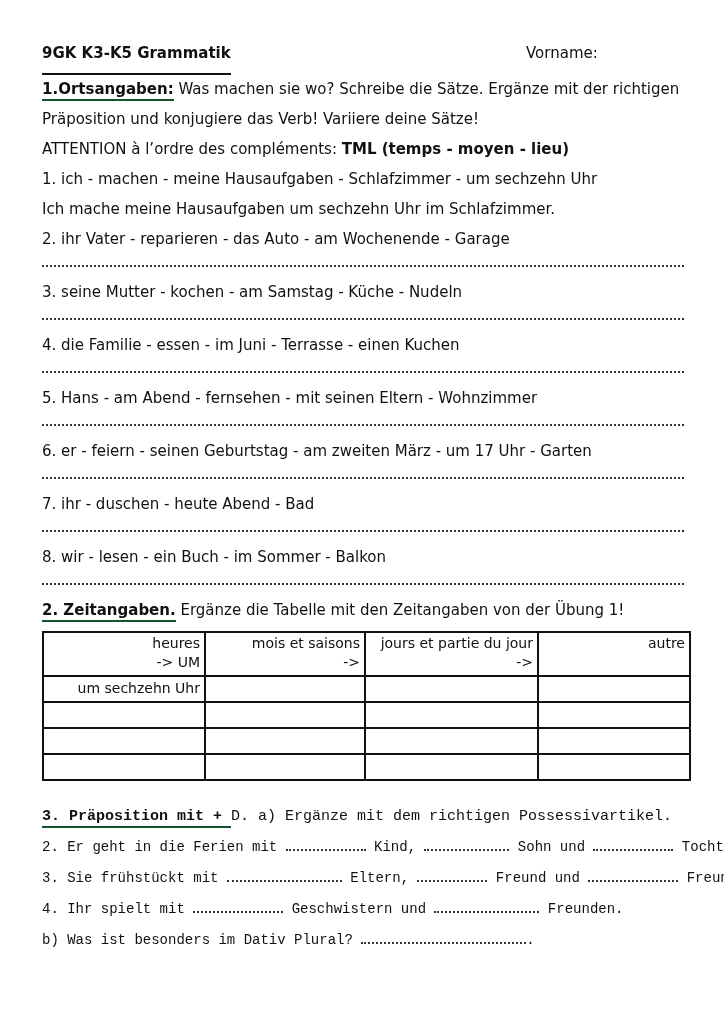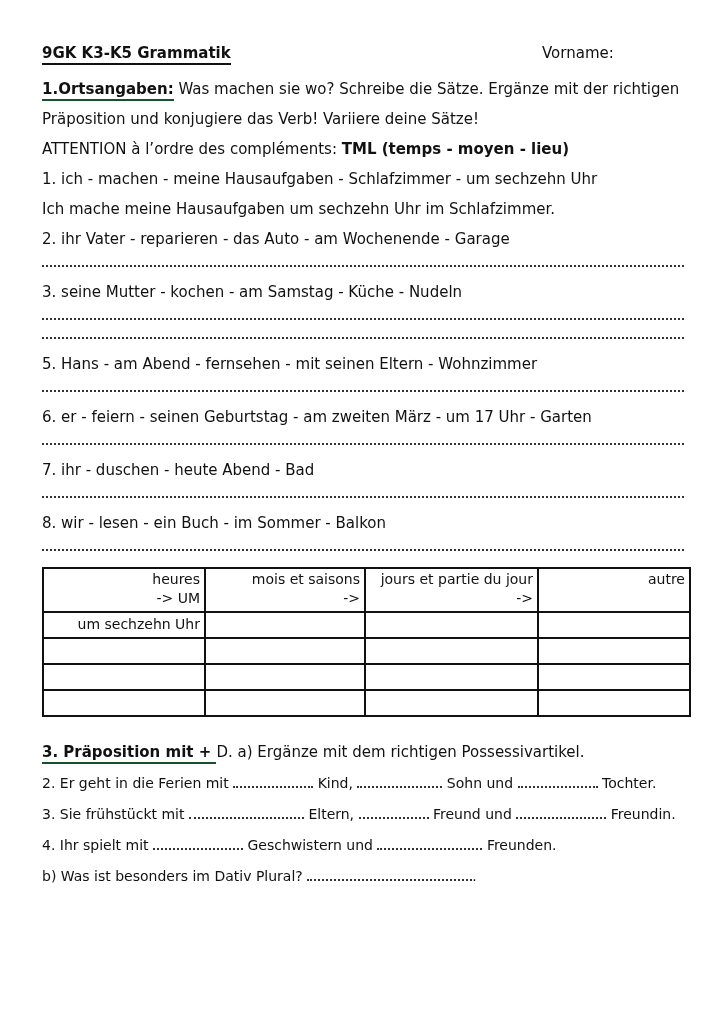--- a/index.html
+++ b/index.html
@@ -13,25 +13,25 @@
     color: #111;
   }
   .header-row {
     position: relative;
     margin: 0 0 16px 0;
     height: 20px;
   }
   .doc-title {
     font-weight: bold;
     border-bottom: 2px solid #111;
-    padding-bottom: 1px;
+    padding-bottom: 11px;
   }
   .vorname {
     position: absolute;
-    left: 500px;
+    left: 484px;
     top: 0;
   }
   p.line { margin: 0 0 11px 0; line-height: 19px; }
   .bu {
     font-weight: bold;
     border-bottom: 2px solid #14532d;
     padding-bottom: 1px;
   }
   .bold { font-weight: bold; }
   .dotline {
@@ -54,21 +54,21 @@
     font-weight: normal;
     vertical-align: top;
     overflow: hidden;
     white-space: nowrap;
   }
   table.zt th { height: 40px; }
   table.zt td { height: 22px; line-height: 20px; padding-left: 16px; }
   table.zt .t1, table.zt .t2 { line-height: 19px; }
   
   .ex3 { margin-top: 26px; }
-  .ex3 p.line { white-space: nowrap; font-size: 14px; margin-bottom: 12px; }
+  .ex3 p.line { white-space: nowrap; font-size: 14px; margin-bottom: 12px; font-family: Liberation Mono, monospace; }
   .ex3-head { font-size: 15px !important; }
   .blank {
     display: inline-block;
     border-bottom: 2px dotted #333;
     height: 11px;
     vertical-align: baseline;
   }
   .sec2-head { margin-top: 6px !important; }
 </style>
 </head>
@@ -85,33 +85,35 @@
     <p class="line"><span class="bu">1.Ortsangaben:</span><span> Was machen sie wo? Schreibe die Sätze. Ergänze mit der richtigen</span></p>
     <p class="line">Präposition und konjugiere das Verb! Variiere deine Sätze!</p>
     <p class="line"><span>ATTENTION à l’ordre des compléments: </span><span class="bold">TML (temps - moyen - lieu)</span></p>
     <div>
         <p class="line">1. ich - machen - meine Hausaufgaben - Schlafzimmer - um sechzehn Uhr</p>
         <p class="line">Ich mache meine Hausaufgaben um sechzehn Uhr im Schlafzimmer.</p>
         <p class="line">2. ihr Vater - reparieren - das Auto - am Wochenende - Garage</p>
         <div class="dotline"></div>
         <p class="line">3. seine Mutter - kochen - am Samstag - Küche - Nudeln</p>
         <div class="dotline"></div>
+        <p class="line">4. die Familie - essen - im Juni - Terrasse - einen Kuchen</p>
         <div class="dotline"></div>
         <p class="line">5. Hans - am Abend - fernsehen - mit seinen Eltern - Wohnzimmer</p>
         <div class="dotline"></div>
         <p class="line">6.  er - feiern - seinen Geburtstag - am zweiten März - um 17 Uhr - Garten</p>
         <div class="dotline"></div>
         <p class="line">7. ihr - duschen - heute Abend - Bad</p>
         <div class="dotline"></div>
         <p class="line">8. wir - lesen - ein Buch - im Sommer - Balkon</p>
         <div class="dotline"></div>
       </div>
   </div>
 
   <div>
+    <p class="line sec2-head"><span class="bu">2. Zeitangaben.</span><span> Ergänze die Tabelle mit den Zeitangaben von der Übung 1!</span></p>
     <table class="zt">
       <colgroup>
         <col style="width:162px">
           <col style="width:160px">
           <col style="width:173px">
           <col style="width:152px">
       </colgroup>
       <thead>
           <tr>
             <th>

